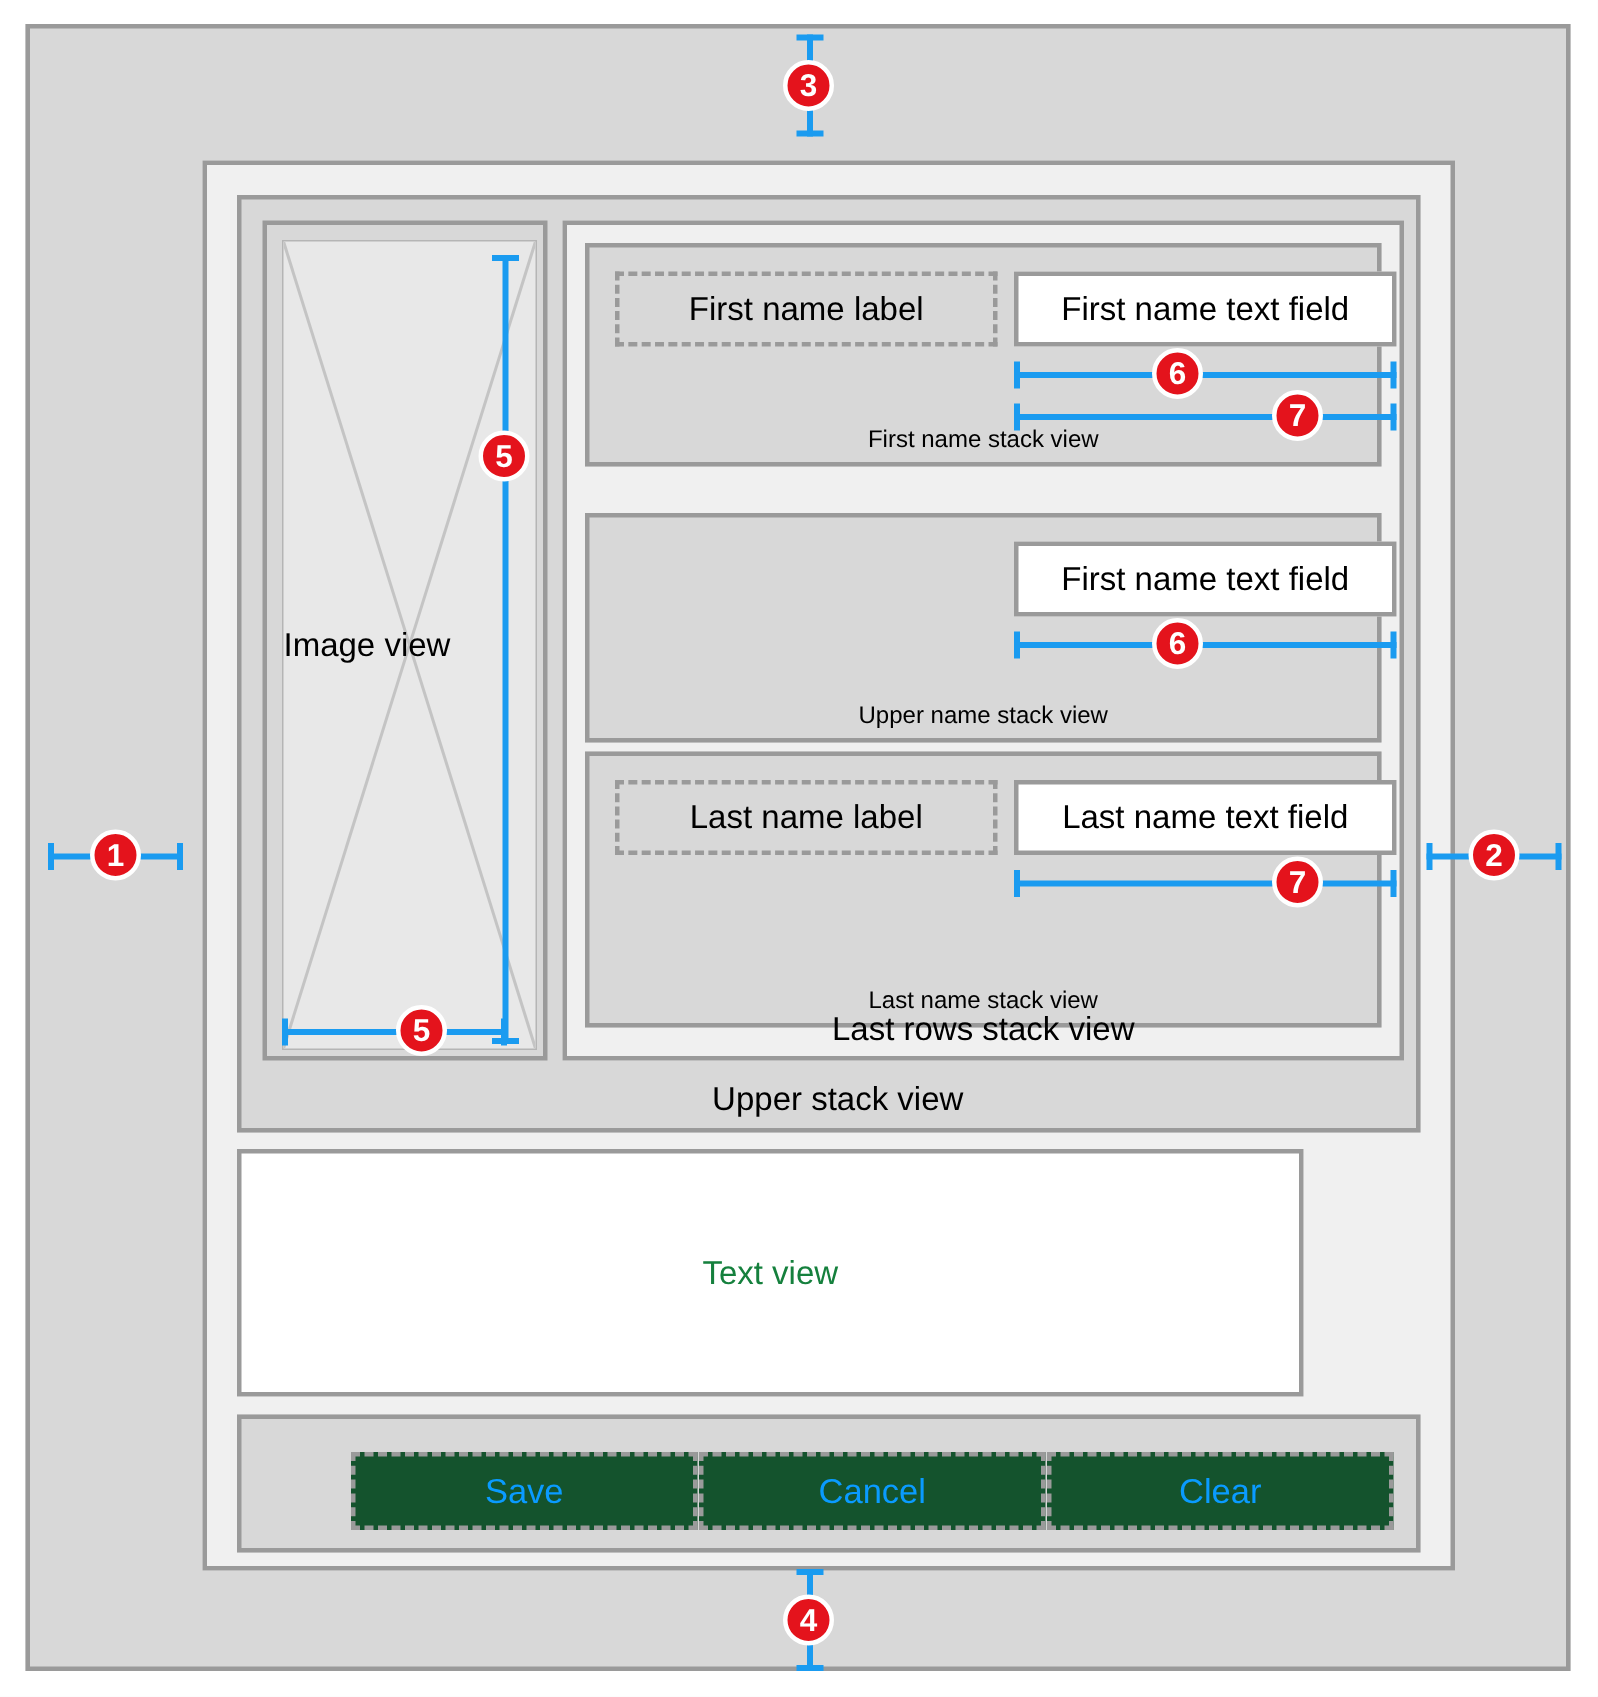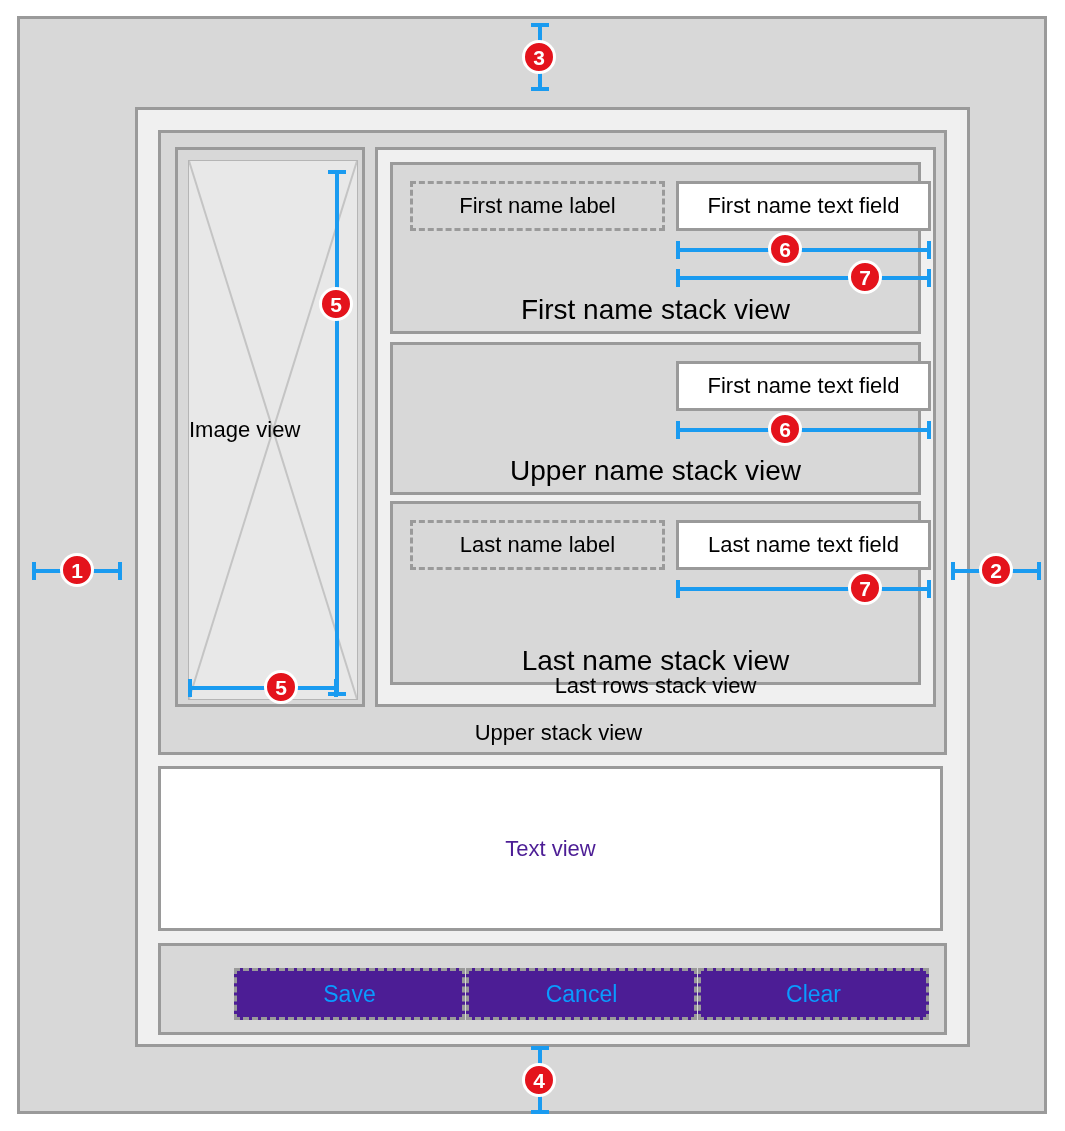--- a/index.html
+++ b/index.html
@@ -124,21 +124,21 @@
   }
 
   .name-row {
     position: absolute;
     left: 12px;
     width: 531px;
     background: #d8d8d8;
     border: 3px solid #9a9a9a;
     box-sizing: border-box;
   }
-  .row-first  { top: 12px;  height: 172px; }
+  .row-first  { top: 12px;  height: 149px; }
   .row-middle { top: 192px; height: 153px; }
   .row-last   { top: 351px; height: 184px; }
 
   .row-label-box {
     position: absolute;
     left: 17px;
     top: 16px;
     width: 255px;
     height: 50px;
     border: 3px dashed #9a9a9a;
@@ -163,21 +163,21 @@
     justify-content: center;
     font-size: 22px;
     color: #000000;
   }
   .row-stack-label {
     position: absolute;
     left: 0;
     right: 0;
     bottom: 5px;
     text-align: center;
-    font-size: 28px;
+    font-size: 16px;
     color: #000000;
   }
 
   
   .caliper-h {
     position: absolute;
     height: 20px;
   }
   .caliper-h .line {
     position: absolute;
@@ -236,49 +236,49 @@
     align-items: center;
     justify-content: center;
     line-height: 1;
   }
 
   
   .text-view {
     position: absolute;
     left: 20px;
     top: 656px;
-    width: 785px;
+    width: 711px;
     height: 165px;
     background: #ffffff;
     border: 3px solid #9a9a9a;
     box-sizing: border-box;
     display: flex;
     align-items: center;
     justify-content: center;
     font-size: 22px;
-    color: #4c1d95;
+    color: #15803d;
   }
 
   
   .buttons-stack {
     position: absolute;
     left: 20px;
     top: 833px;
     width: 789px;
     height: 92px;
     background: #d8d8d8;
     border: 3px solid #9a9a9a;
     box-sizing: border-box;
   }
   .btn {
     position: absolute;
     top: 22px;
     width: 231px;
     height: 52px;
-    background: #4c1d95;
+    background: #14532d;
     border: 3px dashed #9a9a9a;
     box-sizing: border-box;
     display: flex;
     align-items: center;
     justify-content: center;
     font-size: 23px;
     color: #0a9bff;
   }
   .btn-0 { left: 73px;  }
   .btn-1 { left: 305px; }

